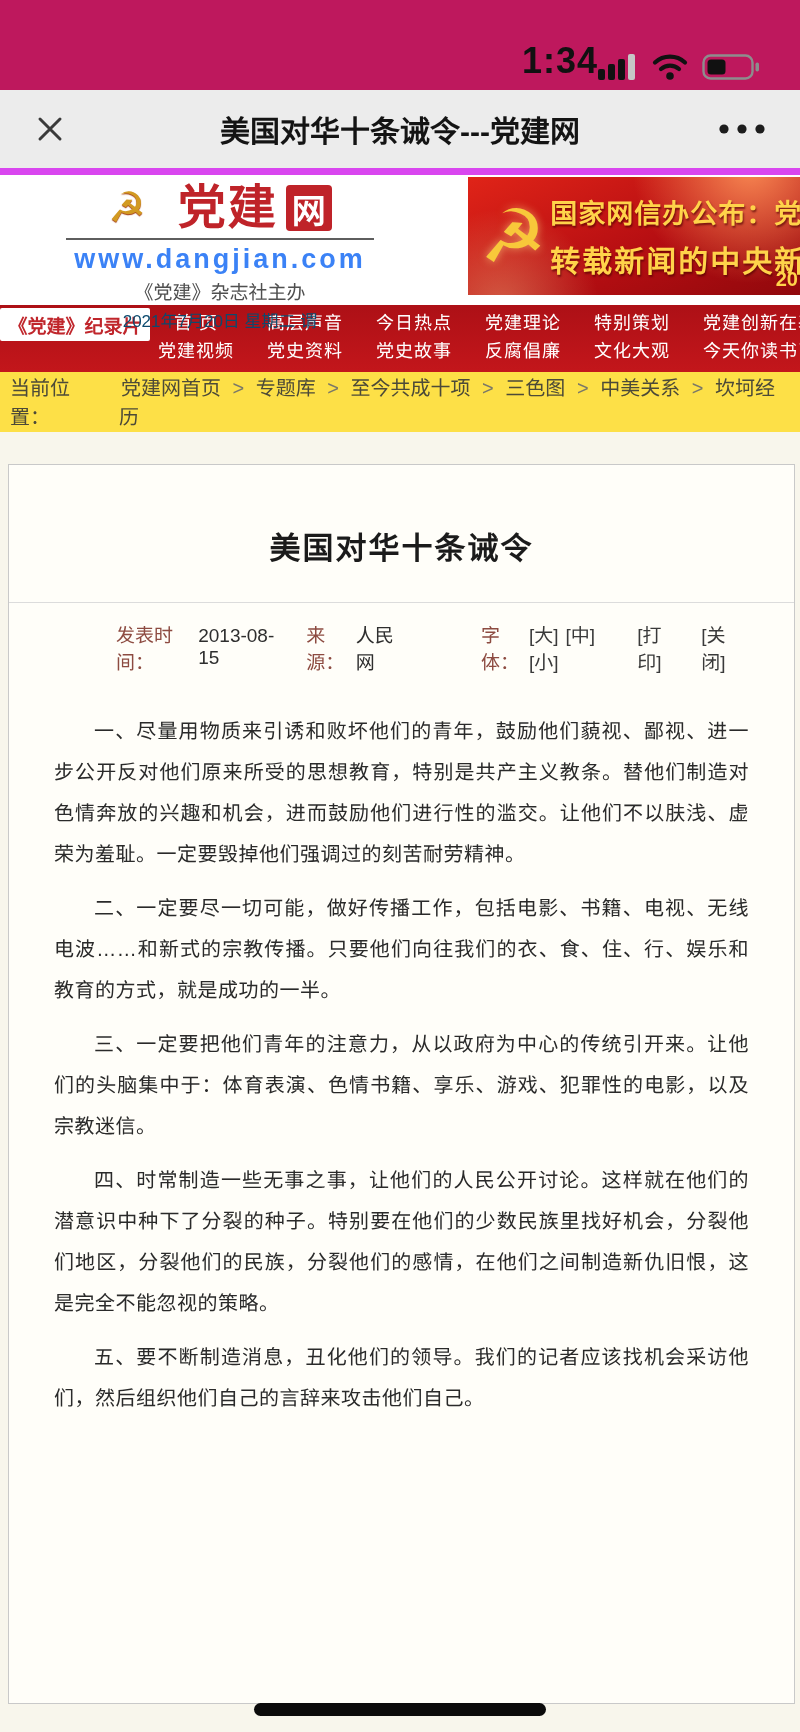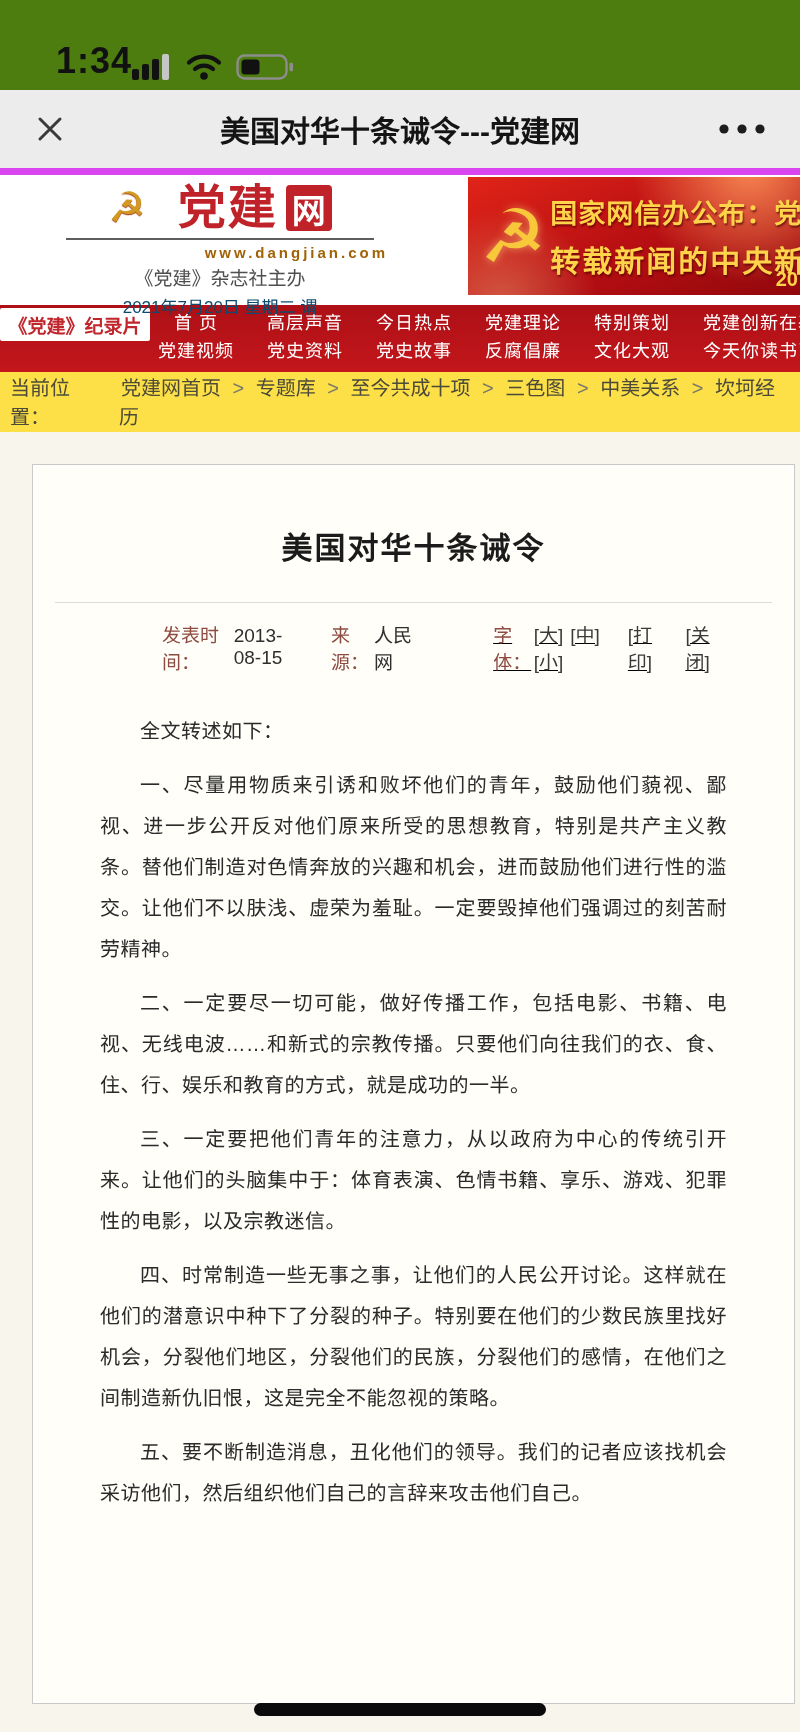--- a/index.html
+++ b/index.html
@@ -4,22 +4,22 @@
 <style>
   * { box-sizing: border-box; }
   html,body { margin:0; padding:0; }
   body {
     width:800px; height:1732px; overflow:hidden; position:relative;
     background:#f8f6ec;
     font-family:"Liberation Sans","DejaVu Sans",sans-serif;
   }
   
   .status-bar {
-    height:90px; background:#4d7c0f;
-    display:flex; align-items:flex-end; justify-content:flex-start;
+    height:90px; background:#be185d;
+    display:flex; align-items:flex-end; justify-content:flex-end;
     padding:0 40px 8px 56px;
   }
   .time { font-size:36px; font-weight:700; color:#111; letter-spacing:1px; }
   .status-icons { display:flex; align-items:center; gap:14px; margin-bottom:2px; }
   
   .browser-bar {
     height:85px; background:#ececec; border-bottom:7px solid #d946ef;
     display:flex; align-items:center; padding:0 34px;
   }
   .close-btn { width:70px; display:flex; align-items:center; }
@@ -29,21 +29,21 @@
   .site-header { height:130px; background:#ffffff; position:relative; }
   .logo-block { position:absolute; left:52px; top:6px; width:336px; text-align:center; }
   .logo-row { display:flex; align-items:center; justify-content:center; gap:8px; height:54px; }
   .emblem { font-family:"DejaVu Sans",sans-serif; font-size:42px; line-height:1;
     color:#d29a22; text-shadow:0 1px 1px #a33c10; }
   .logo-name { font-size:48px; font-weight:900; color:#bf2329;
     font-family:"Liberation Serif","DejaVu Serif",serif; line-height:1; letter-spacing:2px;margin-left:24px; }
   .logo-wang { width:46px; height:46px; background:#bf2329; color:#fff; font-size:34px;
     font-weight:700; display:flex; align-items:center; justify-content:center; border-radius:4px; }
   .logo-underline { height:2px; background:#5e5e5e; margin:3px 14px 4px; }
-  .logo-url { font-size:15px; font-weight:700; color:#a16207; letter-spacing:3px;text-align:right; }
+  .logo-url { font-size:27px; font-weight:700; color:#3b82f6; letter-spacing:3px; }
   .logo-org { font-size:19px; color:#4f4f4f; margin-top:2px; }
   .logo-date { font-size:17px; color:#0c4a6e; margin-top:3px; }
   .banner {
     position:absolute; left:468px; right:0; top:2px; bottom:10px; overflow:hidden;
     background:
       radial-gradient(circle at 85% -10%, rgba(255,150,90,.9) 0, rgba(255,150,90,0) 38%),
       radial-gradient(circle at 10% 110%, rgba(255,230,160,.35) 0, rgba(255,230,160,0) 30%),
       linear-gradient(155deg,#e02418 0%,#b60e12 55%,#90080c 100%);
     display:flex; align-items:center; padding-left:12px;
   }
@@ -72,28 +72,28 @@
     text-decoration:none; cursor:pointer; }
   
   .breadcrumb { height:60px; background:#fde047; display:flex; align-items:flex-start;
     padding:0 10px; font-size:20px; color:#4c4a38; }
   .crumb-label { margin-right:10px; }
   .crumb { color:#4c4a38; text-decoration:none; margin:0 2px; cursor:pointer; }
   .crumb-sep { color:#7a7868; margin:0 4px; }
   
   .article-area { position:absolute; top:432px; left:0; right:0; bottom:0; background:#f8f6ec; }
   .article-box { position:absolute; top:32px; left:8px; right:5px; bottom:28px;
-    background:#fffef9; border:1px solid #c9c9c9; padding:38px 67px 0; overflow:hidden;margin-left:24px; }
+    background:#fffef9; border:1px solid #c9c9c9; padding:38px 45px 0; overflow:hidden; }
   .article-title { text-align:center; font-size:31px; font-weight:700; color:#1b1b1b;
     margin:20px 0 34px; letter-spacing:2px; }
   .meta-divider { border:none; border-top:1px solid #dcdcdc; margin:0 -45px; }
   .meta-row { display:flex; align-items:center; padding:17px 0 13px 62px; font-size:19px; }
   .meta-label { color:#8d4b41; }
   .meta-value { color:#2e2e2e; margin-right:24px; }
-  .meta-font-group { margin-left:52px; display:flex; align-items:center;text-decoration:underline; }
+  .meta-font-group { margin-left:52px; display:flex; align-items:center; }
   .meta-btn { color:#3a3a3a; margin-right:7px; text-decoration:none; cursor:pointer; }
   .meta-btn.spaced { margin-left:16px; }
   #article-body { margin-top:24px; }
   .para { font-size:20px; line-height:41px; color:#2a2a2a; text-indent:2em;
     margin:0 0 13px; text-align:justify; letter-spacing:.5px; }
   
   .home-indicator { position:absolute; left:50%; transform:translateX(-50%); bottom:16px;
     width:292px; height:13px; border-radius:8px; background:#0b0b0b; z-index:6; }
 </style>
 </head>
@@ -207,21 +207,20 @@
       <span class="meta-label">来源：</span>
       <span class="meta-value">人民网</span>
       <span class="meta-font-group">
         <span class="meta-label">字体：</span>
         <span id="font-options"><a class="meta-btn">[大]</a><a class="meta-btn">[中]</a><a class="meta-btn">[小]</a></span>
         <a class="meta-btn spaced">[打印]</a>
         <a class="meta-btn spaced">[关闭]</a>
       </span>
     </div>
     <div id="article-body">
-        <p class="para">全文转述如下：</p>
         <p class="para">一、尽量用物质来引诱和败坏他们的青年，鼓励他们藐视、鄙视、进一步公开反对他们原来所受的思想教育，特别是共产主义教条。替他们制造对色情奔放的兴趣和机会，进而鼓励他们进行性的滥交。让他们不以肤浅、虚荣为羞耻。一定要毁掉他们强调过的刻苦耐劳精神。</p>
         <p class="para">二、一定要尽一切可能，做好传播工作，包括电影、书籍、电视、无线电波……和新式的宗教传播。只要他们向往我们的衣、食、住、行、娱乐和教育的方式，就是成功的一半。</p>
         <p class="para">三、一定要把他们青年的注意力，从以政府为中心的传统引开来。让他们的头脑集中于：体育表演、色情书籍、享乐、游戏、犯罪性的电影，以及宗教迷信。</p>
         <p class="para">四、时常制造一些无事之事，让他们的人民公开讨论。这样就在他们的潜意识中种下了分裂的种子。特别要在他们的少数民族里找好机会，分裂他们地区，分裂他们的民族，分裂他们的感情，在他们之间制造新仇旧恨，这是完全不能忽视的策略。</p>
         <p class="para">五、要不断制造消息，丑化他们的领导。我们的记者应该找机会采访他们，然后组织他们自己的言辞来攻击他们自己。</p>
       </div>
   </div>
 </div>
 
 <div class="home-indicator"></div>

